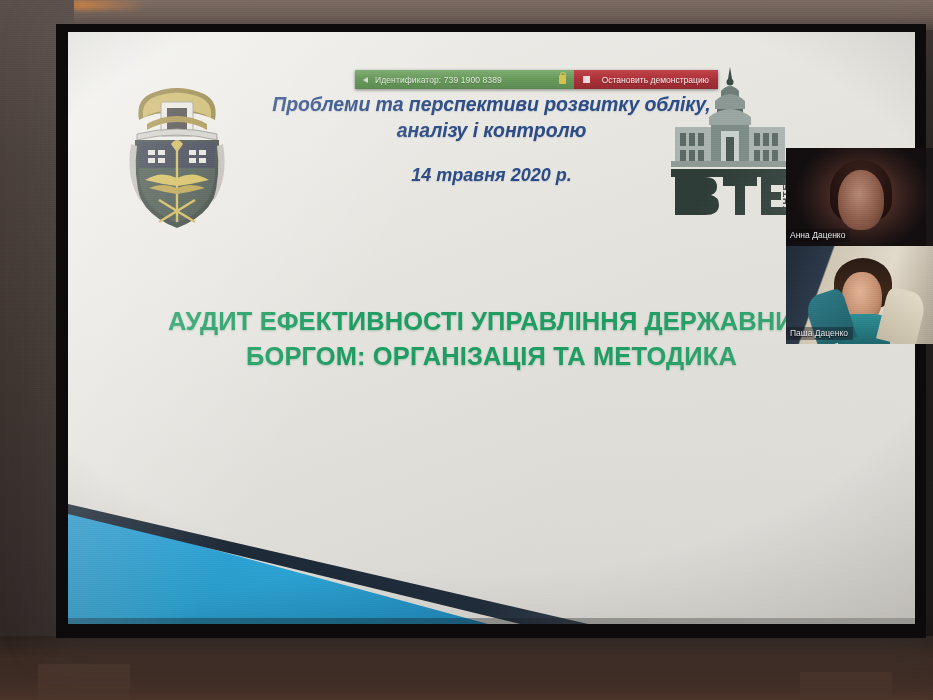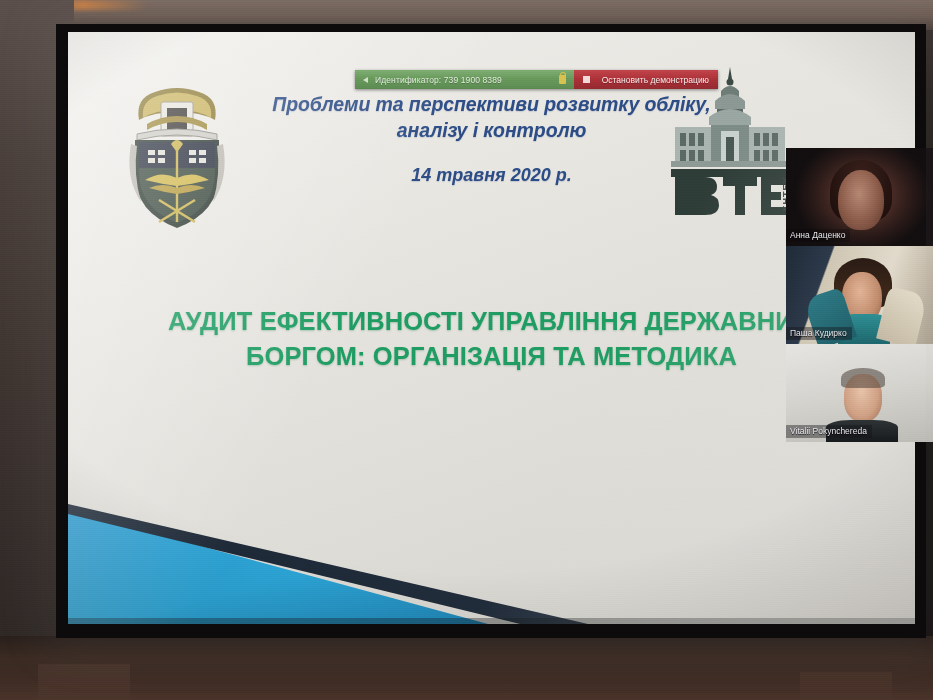--- a/index.html
+++ b/index.html
@@ -347,30 +347,22 @@
 
     <div class="ptile">
       <div class="pv pv-2">
         <div class="bgwall"></div>
         <div class="hair"></div>
         <div class="face"></div>
         <div class="torso"></div>
         <div class="arm"></div>
         <div class="arm2"></div>
       </div>
-      <div class="pname">Паша Кудирко</div>
-    </div>
-
-    <div class="ptile">
-      <div class="pv pv-3">
-        <div class="face"></div>
-        <div class="hair"></div>
-        <div class="torso"></div>
-      </div>
-      <div class="pname">Vitalii Pokynchereda</div>
-    </div>
+      <div class="pname">Паша Даценко</div>
+    </div>
+
 
 
   </div>
 
   <div class="photo-glow"></div>
   <div class="grain"></div>
 </div>
 
 </body></html>

